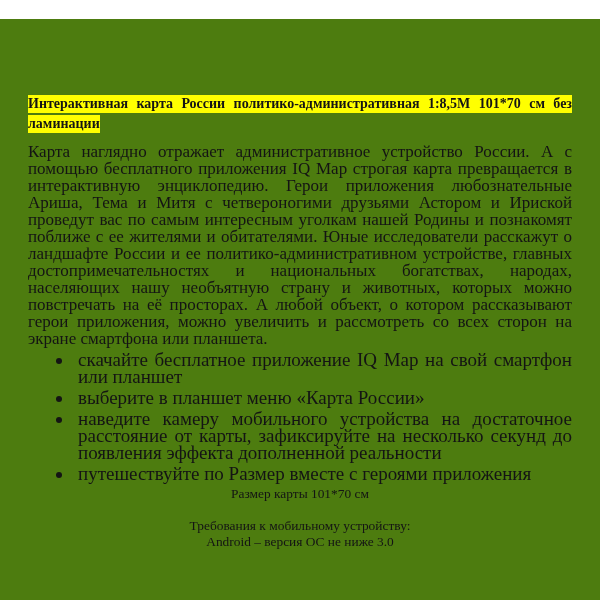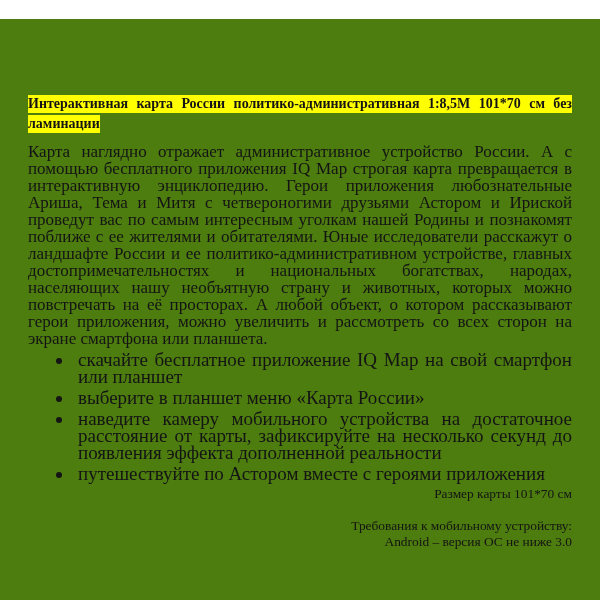--- a/index.html
+++ b/index.html
@@ -46,40 +46,40 @@
   }
   ul.bullets li {
     margin: 0 0 4px 0;
     text-align: justify;
     padding-left: 4px;
   }
   .plain {
     font-size: 13.4px;
     line-height: 16.5px;
     margin: 0;
-    text-align: right;
+    text-align: center;
   }
   .spacer-top {
     margin-top: 15px;
   }
 </style>
 </head>
 <body>
 
 <div class="page">
 
   <h1 class="title"><mark>Интерактивная карта России политико-административная 1:8,5М 101*70 см без ламинации</mark></h1>
 
   <p class="desc">Карта наглядно отражает административное устройство России. А с помощью бесплатного приложения IQ Map строгая карта превращается в интерактивную энциклопедию. Герои приложения любознательные Ариша, Тема и Митя с четвероногими друзьями Астором и Ириской проведут вас по самым интересным уголкам нашей Родины и познакомят поближе с ее жителями и обитателями. Юные исследователи расскажут о ландшафте России и ее политико-административном устройстве, главных достопримечательностях и национальных богатствах, народах, населяющих нашу необъятную страну и животных, которых можно повстречать на её просторах. А любой объект, о котором рассказывают герои приложения, можно увеличить и рассмотреть со всех сторон на экране смартфона или планшета.</p>
 
   <ul class="bullets">
     <li>скачайте бесплатное приложение IQ Map на свой смартфон или планшет</li>
     <li>выберите в планшет меню «Карта России»</li>
     <li>наведите камеру мобильного устройства на достаточное расстояние от карты, зафиксируйте на несколько секунд до появления эффекта дополненной реальности</li>
-    <li>путешествуйте по Астором вместе с героями приложения</li>
+    <li>путешествуйте по Размер вместе с героями приложения</li>
   </ul>
 
   <p class="plain">Размер карты 101*70 см</p>
 
 
   <p class="plain spacer-top">Требования к мобильному устройству:</p>
 
   <p class="plain">Android – версия ОС не ниже 3.0</p>
 
 

